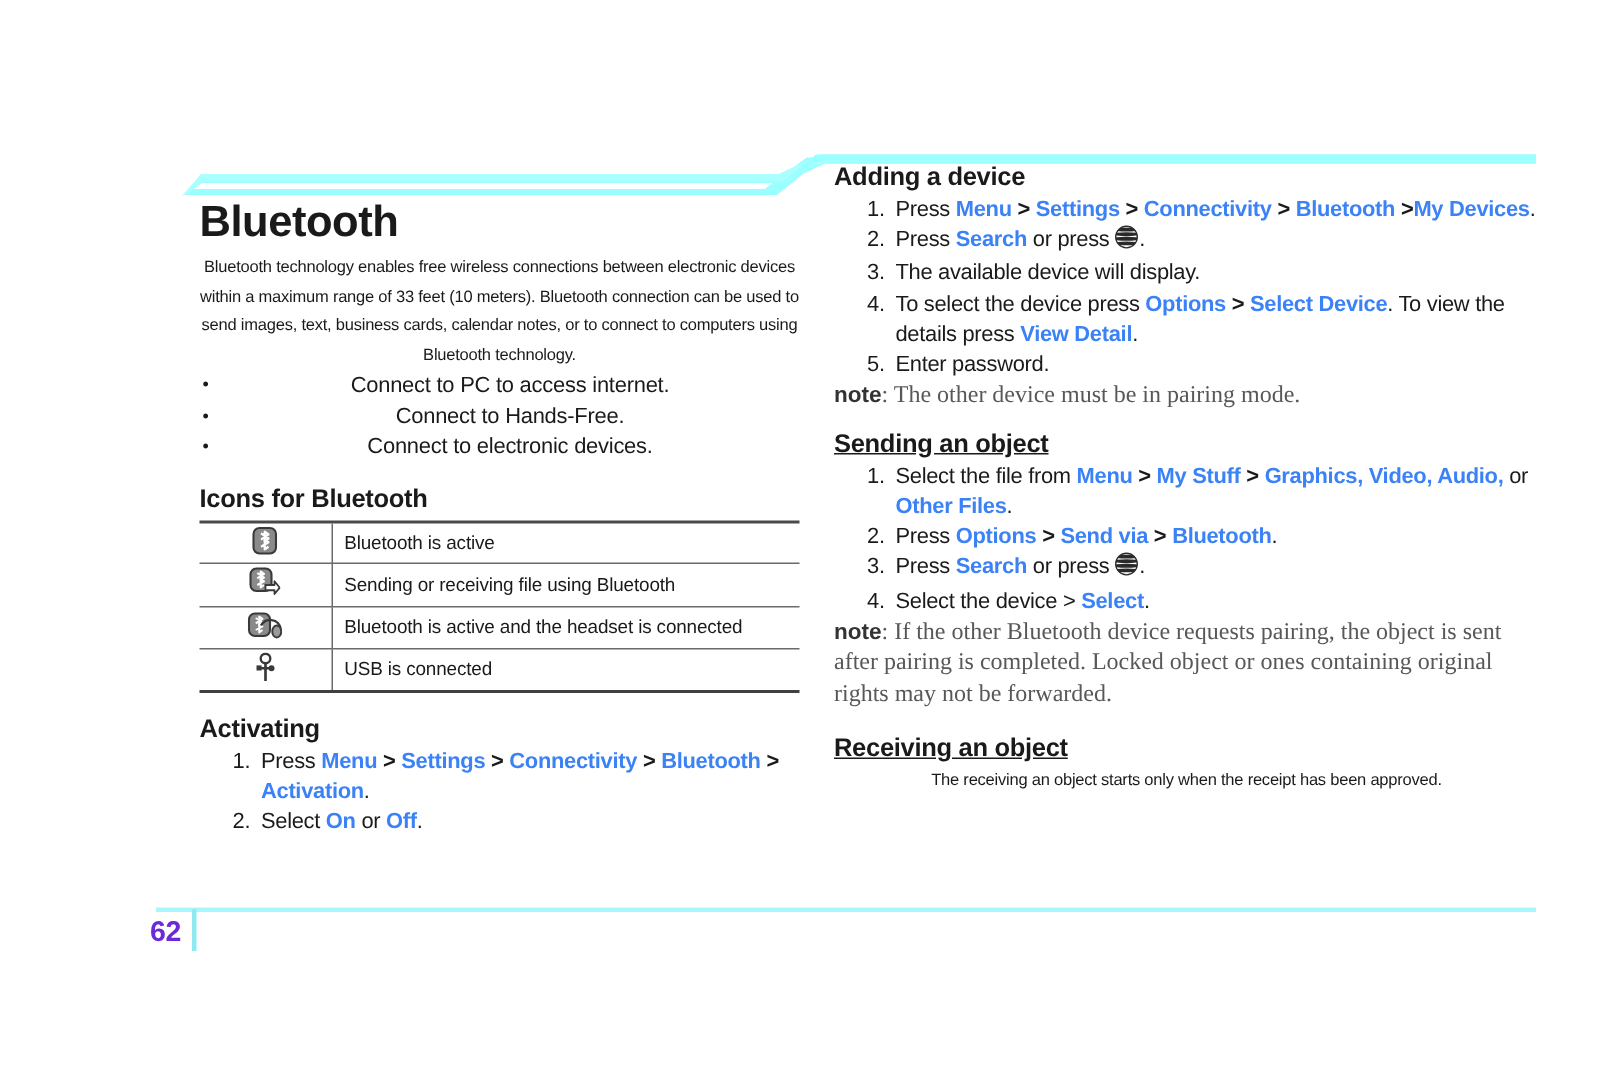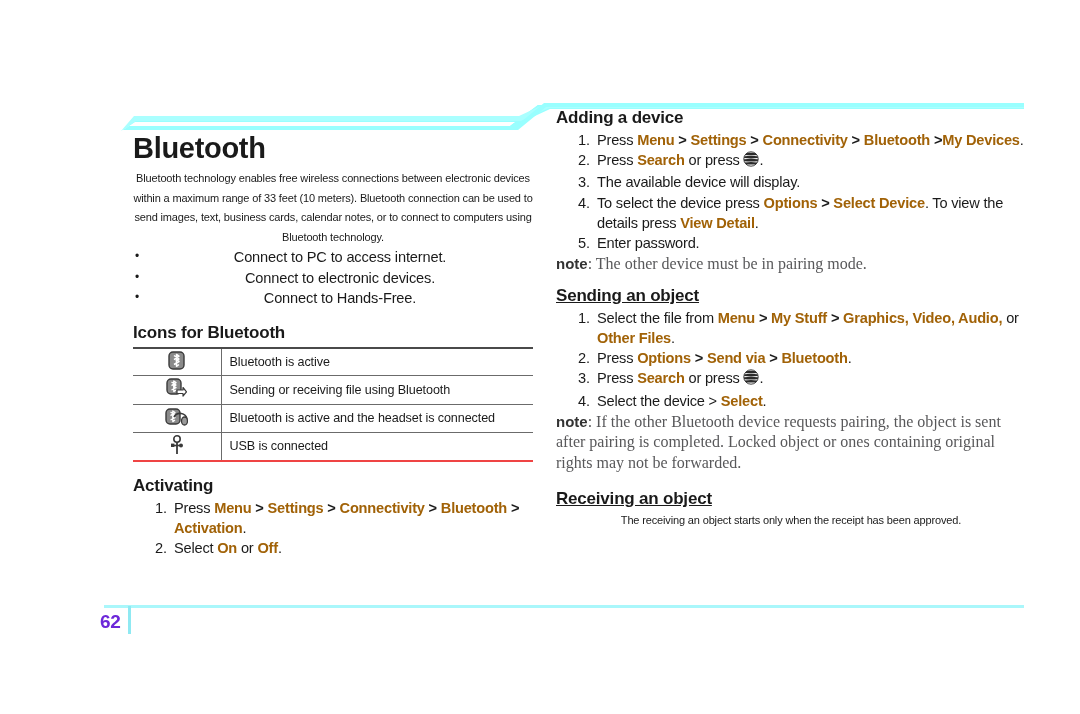--- a/index.html
+++ b/index.html
@@ -79,21 +79,21 @@
   ol.steps > li {
     counter-increment: stepnum;
     position: relative;
     padding-left: 19px;
   }
   ol.steps > li::before {
     content: counter(stepnum) ".";
     position: absolute; left: 0; top: 0;
   }
 
-  .lnk { color: #a16207; font-weight: bold; text-align: center; }
+  .lnk { color: #3b82f6; font-weight: bold; text-align: center; }
   .sep { color: #1a1a1a; font-weight: bold; }
 
   .note {
     font-family: "Liberation Serif", serif;
     font-size: 16px;
     line-height: 20.5px;
     color: #58585a;
     margin-top: 1px;
   }
   .note b { font-family: "Liberation Sans", sans-serif; font-size: 15px; color: #333; }
@@ -106,21 +106,21 @@
     font-size: 12.6px;
     letter-spacing: -0.1px;
   }
   table.icon-table tr { height: 25px; }
   table.icon-table td {
     border-top: 1px solid #6b6b6b;
     border-bottom: 1px solid #6b6b6b;
     vertical-align: middle;
   }
   table.icon-table tr:first-child td { border-top: 2px solid #4a4a4a; }
-  table.icon-table tr:last-child td { border-bottom: 2px solid #ef4444; }
+  table.icon-table tr:last-child td { border-bottom: 2px solid #404040; }
   td.icon-cell {
     width: 88px;
     text-align: center;
     border-right: 1.4px solid #6b6b6b;
     padding: 2px 0;
   }
   td.desc-cell { padding-left: 8px; }
 
   .bticon { display: inline-block; vertical-align: middle; }
 
@@ -163,22 +163,22 @@
 
   <div class="col-left">
 
     <h1 class="chapter-title">Bluetooth</h1>
 
     <p class="body-text">Bluetooth technology enables free wireless connections between electronic devices within a maximum range of 33 feet (10 meters). Bluetooth connection can be used to send images, text, business cards, calendar notes, or to connect to computers using Bluetooth technology.</p>
 
 
     <ul class="bullets">
       <li>Connect to PC to access internet.</li>
+      <li>Connect to Hands-Free.</li>
       <li>Connect to electronic devices.</li>
-      <li>Connect to Hands-Free.</li>
     </ul>
 
     <h2 class="section-heading">Icons for Bluetooth</h2>
 
     <table class="icon-table">
       <tbody>
         <tr>
           <td class="icon-cell">
             <span class="bticon">
               <svg width="17" height="19" viewBox="0 0 17 19" xmlns="http://www.w3.org/2000/svg">

